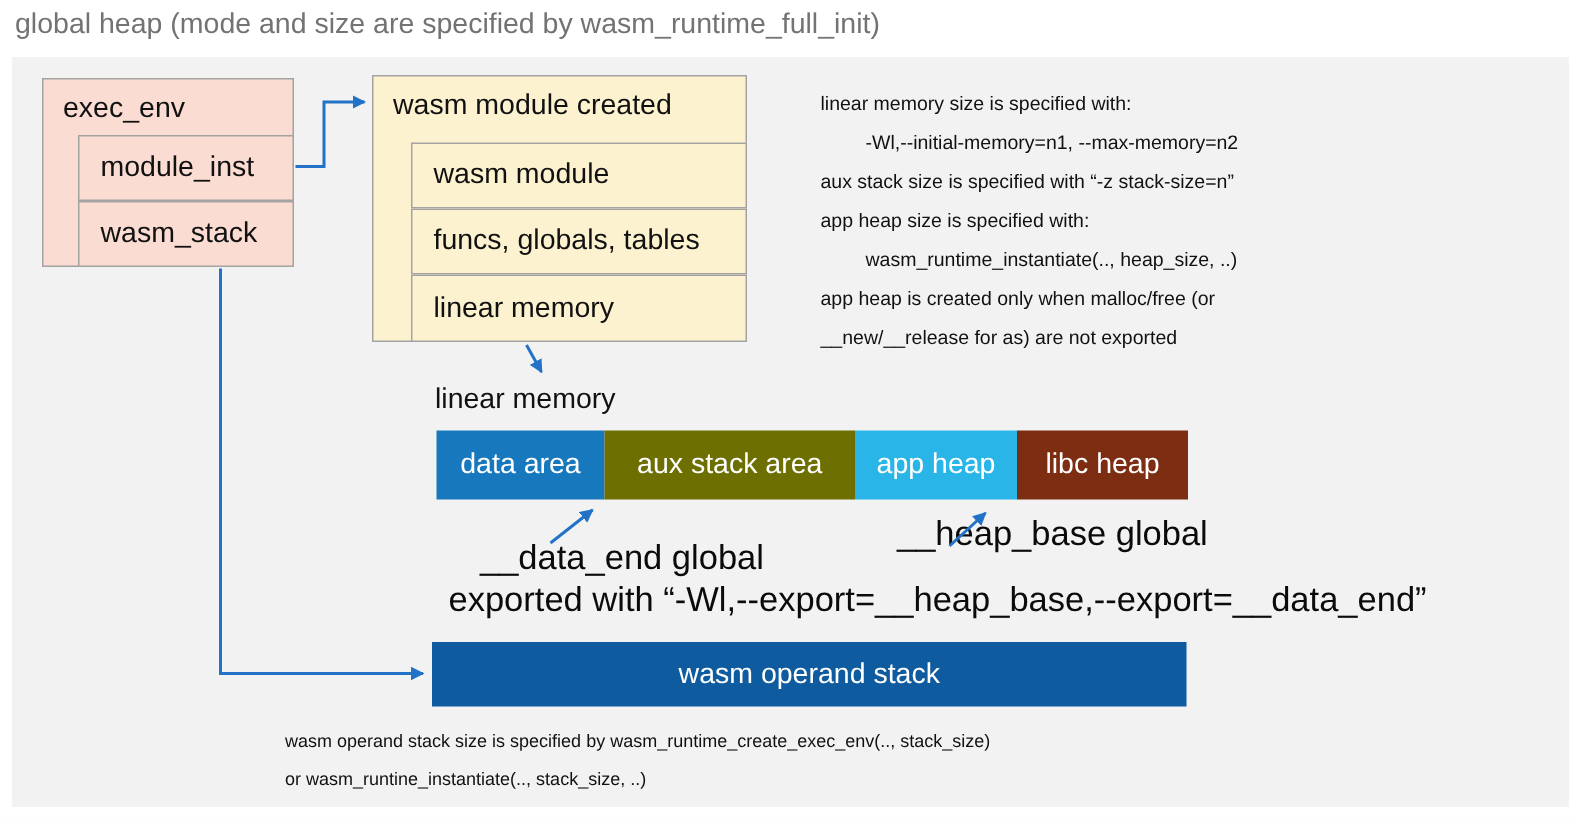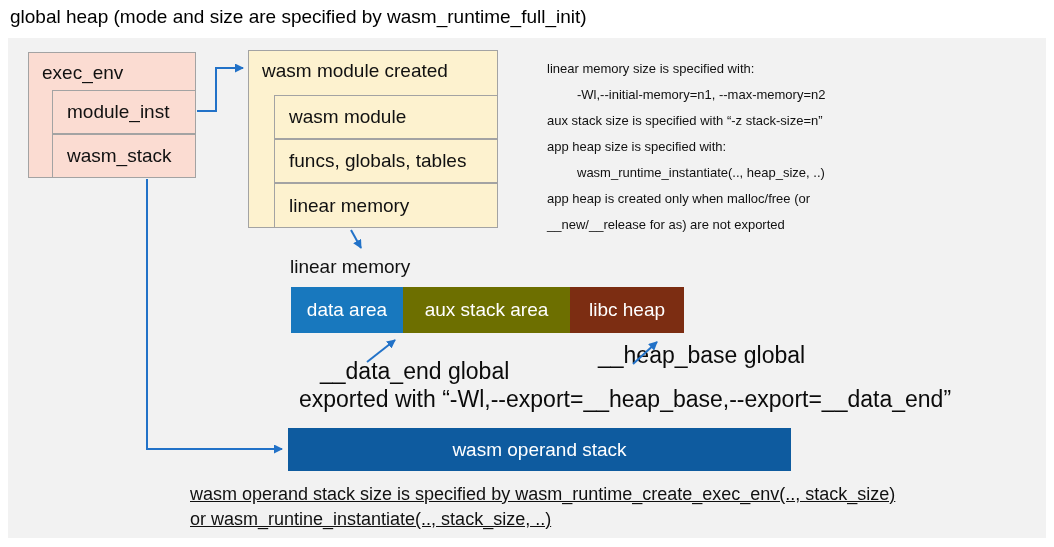--- a/index.html
+++ b/index.html
@@ -6,21 +6,21 @@
   html, body { background: #ffffff; }
   body {
     font-family: "Liberation Sans", sans-serif;
     color: #111111;
     width: 1054px; height: 547px;
     position: relative;
     overflow: hidden;
   }
   .page-title {
     position: absolute; left: 10px; top: 6px;
-    font-size: 19px; color: #000000;
+    font-size: 19px; color: #737373;
   }
   .panel {
     position: absolute; left: 8px; top: 38px;
     width: 1038px; height: 500px;
     background: #f2f2f2;
   }
   .box {
     position: absolute;
     border: 1px solid #a3a3a3;
     font-size: 19px;
@@ -71,21 +71,21 @@
   #ann-exported  { left: 299px; top: 386px; }
 
   
   .operand-bar {
     position: absolute; left: 288px; top: 428px; width: 503px; height: 43px;
     background: #0e5b9f; color: #ffffff; font-size: 19px;
     display: flex; align-items: center; justify-content: center;
   }
   .notes-bottom {
     position: absolute; left: 190px; top: 482px;
-    font-size: 18px; line-height: 25px; white-space: nowrap; text-decoration: underline;
+    font-size: 12px; line-height: 25px; white-space: nowrap;
   }
 
   .arrows { position: absolute; left: 0; top: 0; width: 1054px; height: 547px; pointer-events: none; }
 </style>
 </head>
 <body>
 
 <div class="page-title">global heap (mode and size are specified by wasm_runtime_full_init)</div>
 
 <div class="panel"></div>
@@ -120,20 +120,21 @@
   <div>app heap size is specified with:</div>
   <div class="indent">wasm_runtime_instantiate(.., heap_size, ..)</div>
   <div>app heap is created only when malloc/free (or</div>
   <div>__new/__release for as) are not exported</div>
 </div>
 
 <div class="lm-label">linear memory</div>
 <div class="mem-bar">
   <div class="seg seg-data">data area</div>
   <div class="seg seg-aux">aux stack area</div>
+  <div class="seg seg-app">app heap</div>
   <div class="seg seg-libc">libc heap</div>
 </div>
 
 <div class="ann" id="ann-data-end">__data_end global</div>
 <div class="ann" id="ann-heap-base">__heap_base global</div>
 <div class="ann" id="ann-exported">exported with “-Wl,--export=__heap_base,--export=__data_end”</div>
 
 <div class="operand-bar">
   <span>wasm operand stack</span>
 </div>

